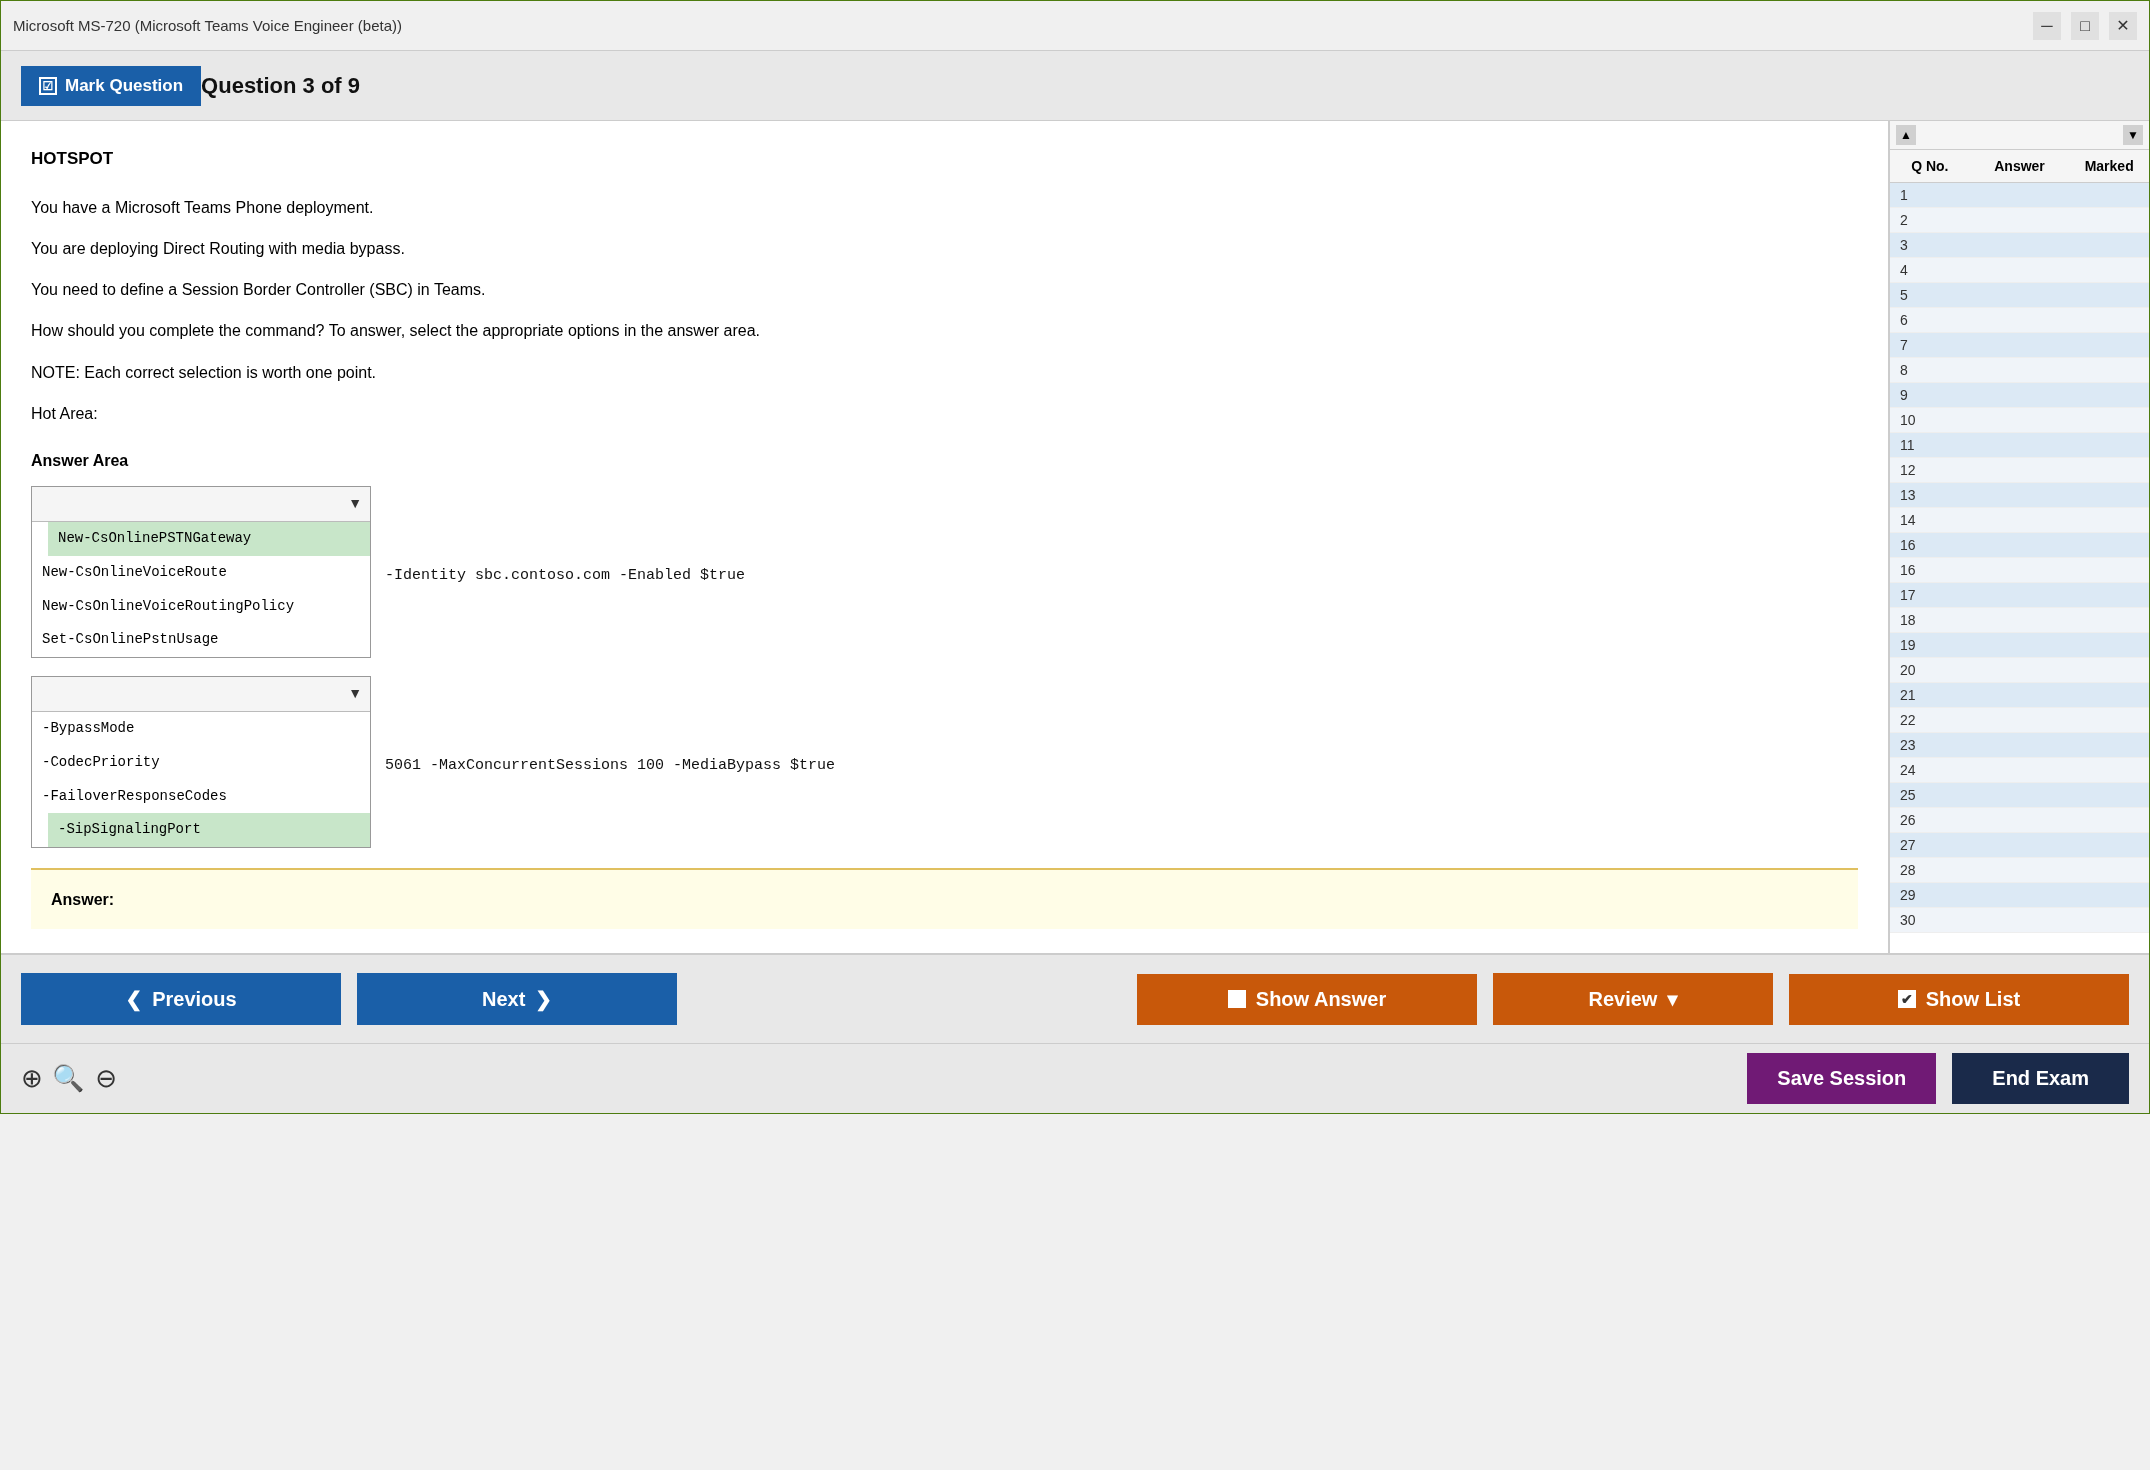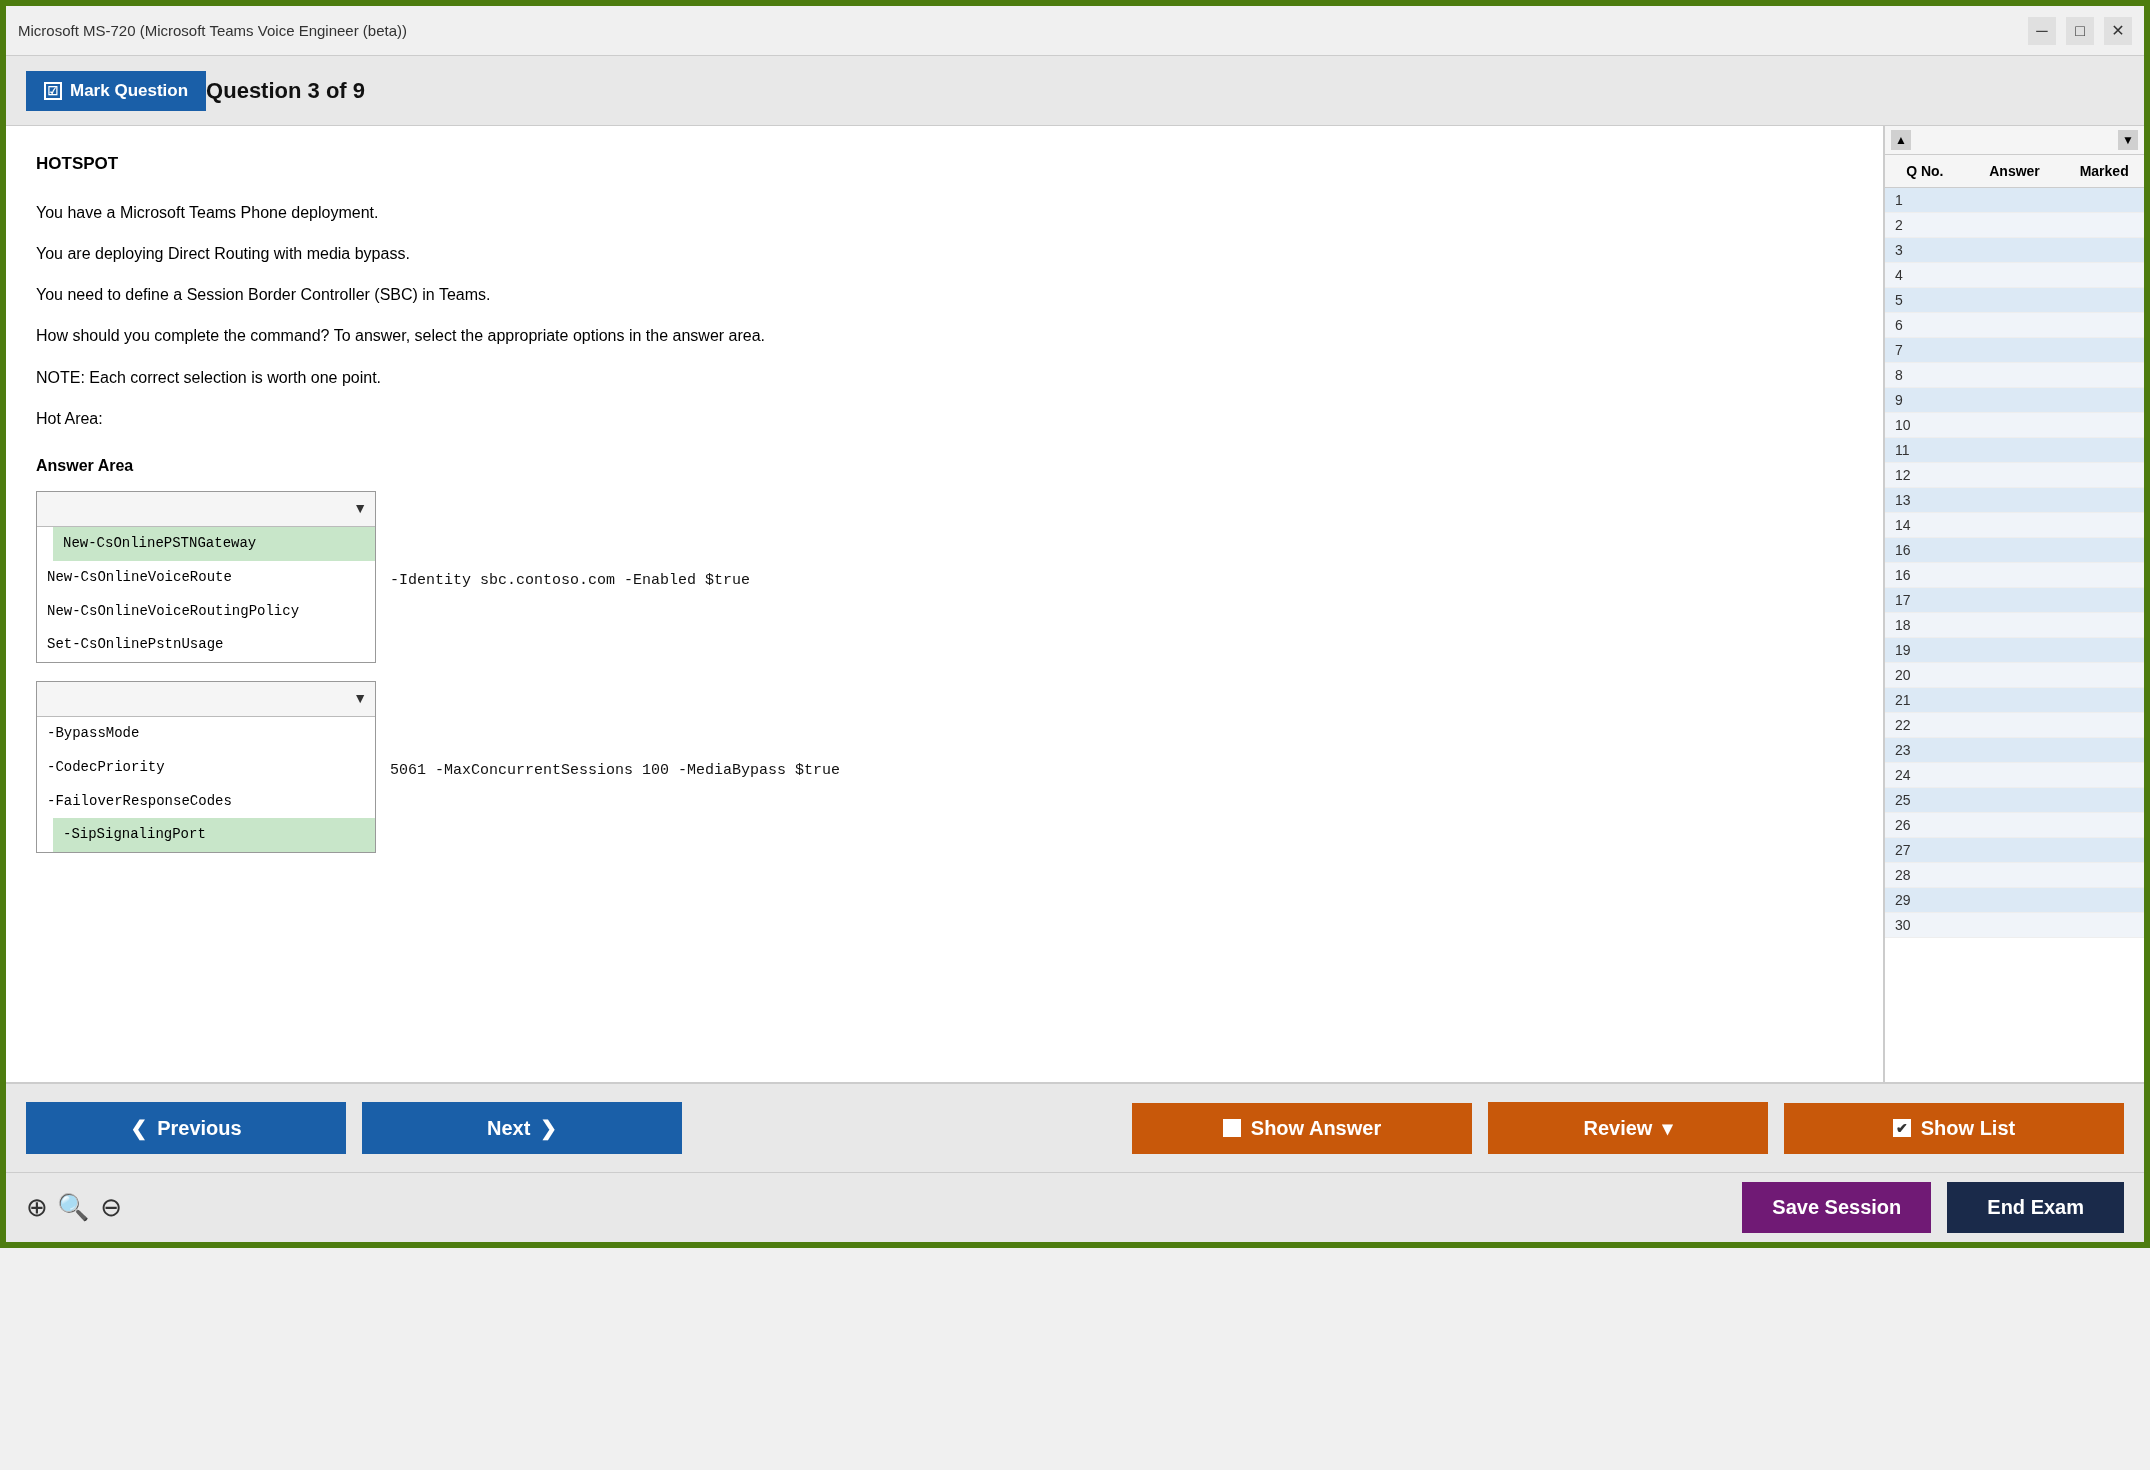--- a/index.html
+++ b/index.html
@@ -1,22 +1,22 @@
 <!DOCTYPE html>
 <html><head>
   <meta charset="utf-8">
   <style>
     * { box-sizing: border-box; margin: 0; padding: 0; }
     body { font-family: 'Segoe UI', Arial, sans-serif; font-size: 14px; background: #f0f0f0; }
 
     .window {
       width: 2150px;
-      height: 1248px;
+      height: 1114px;
       background: #fff;
-      border: 6px solid #4d7c0f;
+      border: 1px solid #4d7c0f;
       display: flex;
       flex-direction: column;
       position: relative;
     }
 
     .title-bar {
       background: #f0f0f0;
       border-bottom: 1px solid #ccc;
       padding: 6px 12px;
       display: flex;
@@ -475,20 +475,23 @@
               <li>-CodecPriority</li>
               <li>-FailoverResponseCodes</li>
               <li class="selected">-SipSignalingPort</li>
             </ul>
           </div>
           <div class="command-text">5061 -MaxConcurrentSessions 100 -MediaBypass $true</div>
         </div>
 
       </div>
 
+      <div class="answer-banner">
+        <span class="answer-banner-label">Answer:</span>
+      </div>
 
     </div>
 
     <div class="sidebar">
       <div class="sidebar-top-controls">
         <button class="sidebar-scroll-btn">▲</button>
         <button class="sidebar-scroll-btn">▼</button>
       </div>
       <div class="sidebar-header">
         <span class="sidebar-col">Q No.</span>

